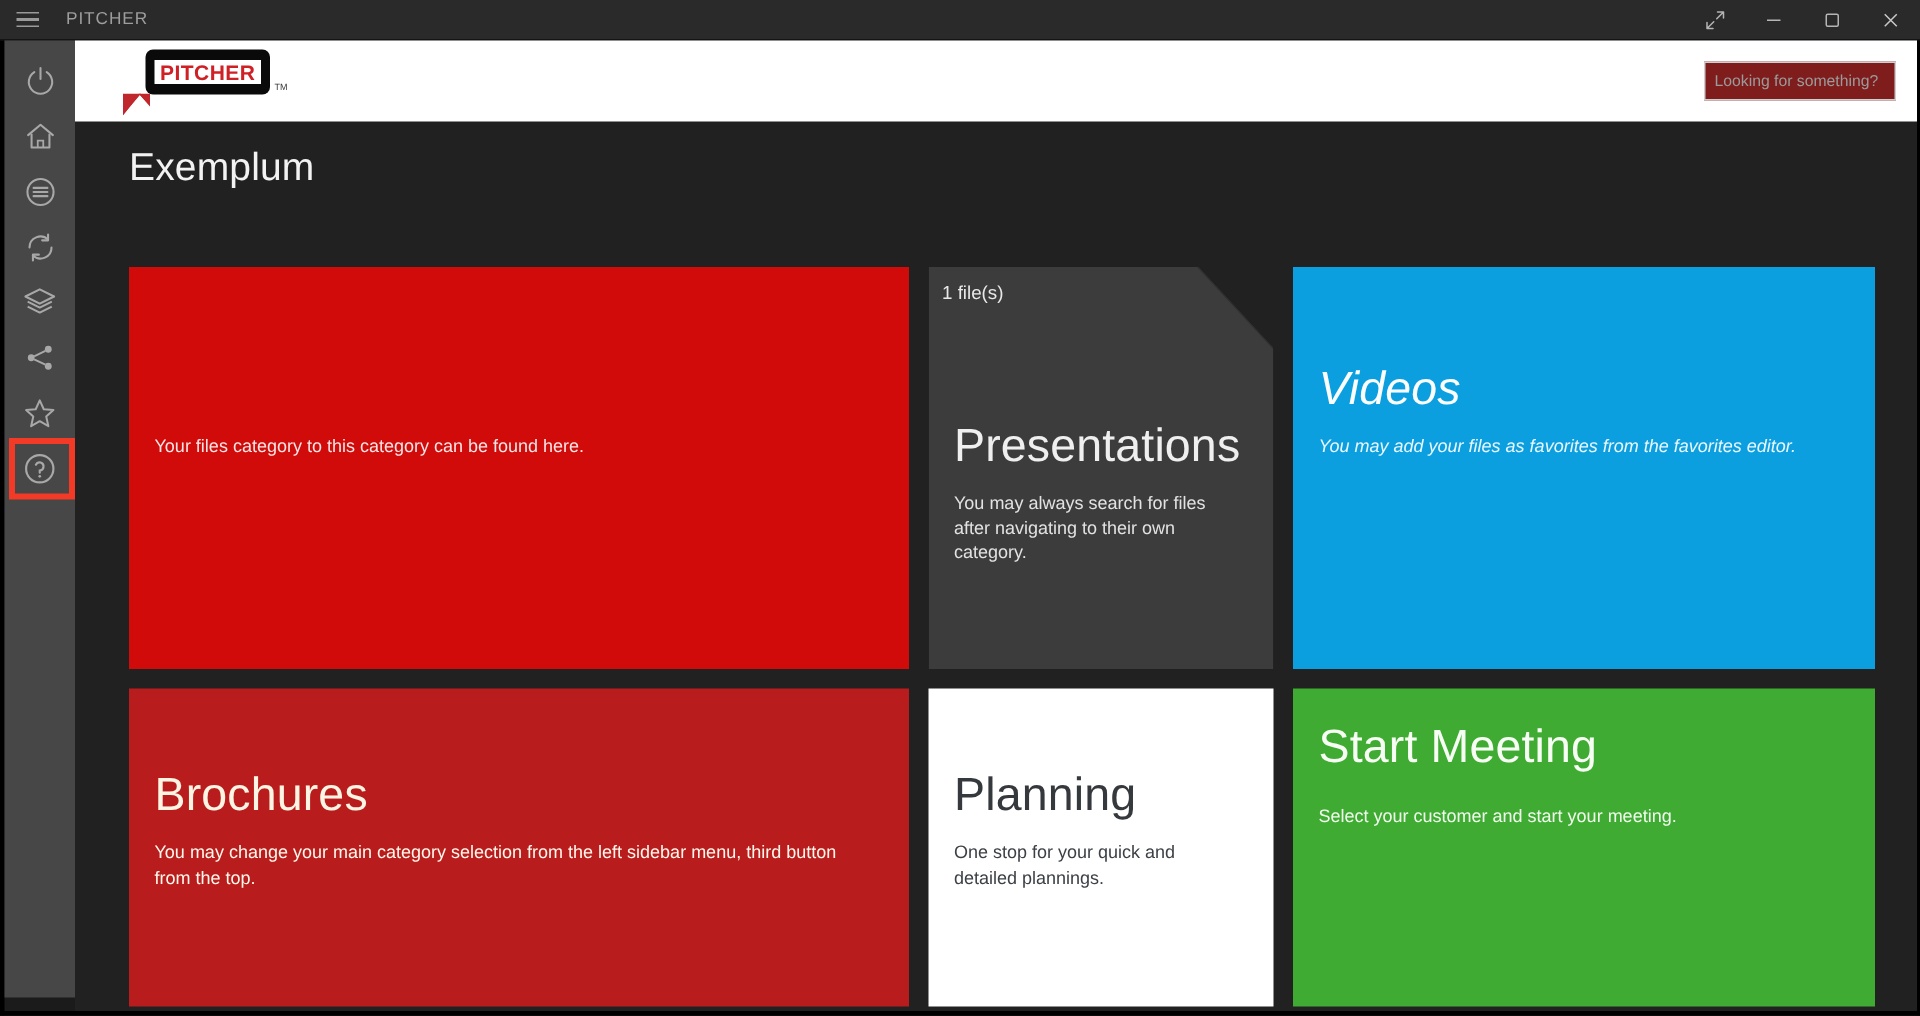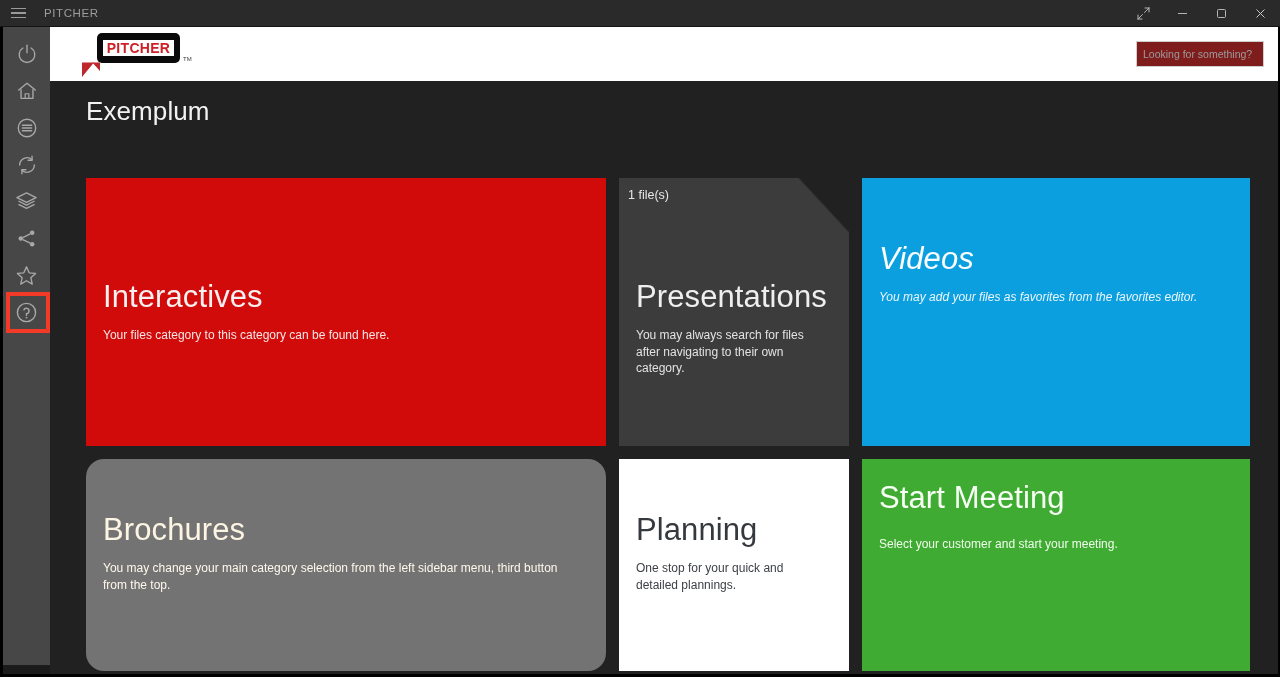--- a/index.html
+++ b/index.html
@@ -233,21 +233,21 @@
     right: 12px; top: 10px;
     font-size: 12.5px;
     color: #c0392b;
     font-weight: bold;
   }
 
   .tile-videos { background: #0c9fe0; padding-top: 62px; font-style: italic; }
   .tile-videos .tile-title { color: #fbfdff; }
   .tile-videos .tile-desc { color: #eaf7ff; max-width: 370px; }
 
-  .tile-brochures { background: #737373; padding-top: 52px; border-radius: 18px; }
+  .tile-brochures { background: #b91c1c; padding-top: 52px; }
   .tile-brochures .tile-title { color: #fdf5e3; }
   .tile-brochures .tile-desc { color: #fff8ec; max-width: 470px; }
 
   .tile-planning { background: #ffffff; padding-top: 52px; }
   .tile-planning .tile-title { color: #35383d; }
   .tile-planning .tile-desc { color: #3d4146; max-width: 190px; }
 
   .tile-startmeeting { background: #40ab33; padding-top: 14px; }
   .tile-startmeeting .tile-title { color: #f7fff5; white-space: normal; line-height: 49px; }
   .tile-startmeeting .tile-desc { color: #f0fced; margin-top: 14px; max-width: 330px; }
@@ -374,21 +374,20 @@
 
         <input class="search-box" type="text" placeholder="Looking for something?" style="">
       </div>
 
       <div class="content">
         <div class="page-title">Exemplum</div>
 
         <div class="tile-grid">
 
           <div class="tile tile-interactives">
-            <div class="tile-title">Interactives</div>
             <div class="tile-desc">Your files category to this category can be found here.</div>
           </div>
 
           <div class="tile tile-presentations">
             <div class="pres-fold"></div>
             <div class="tile-badge-files">1 file(s)</div>
             <div class="tile-badge-count">1</div>
             <div class="tile-title">Presentations</div>
             <div class="tile-desc">You may always search for files after navigating to their own category.</div>
           </div>

